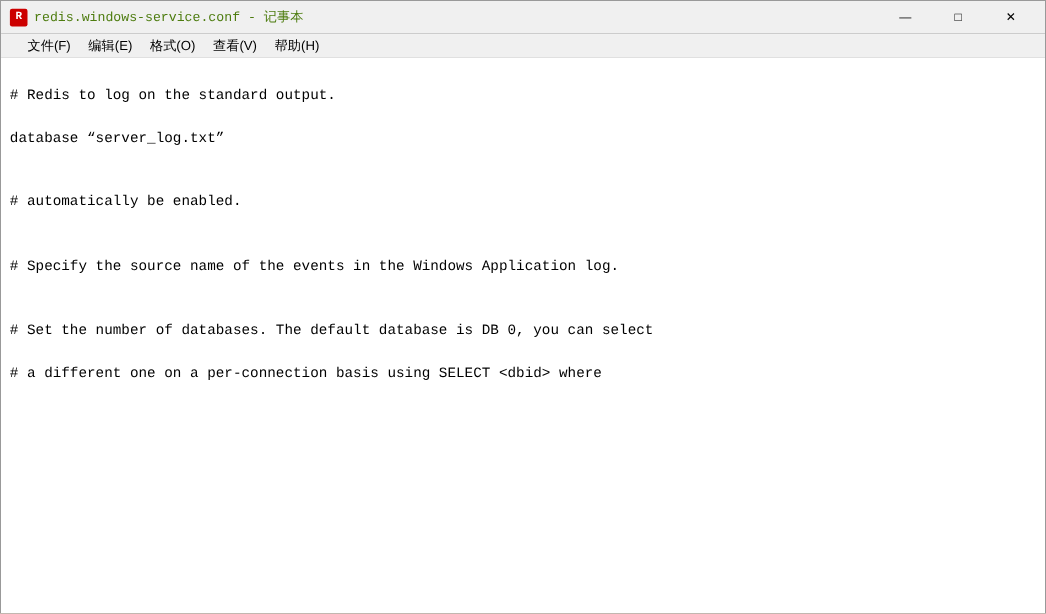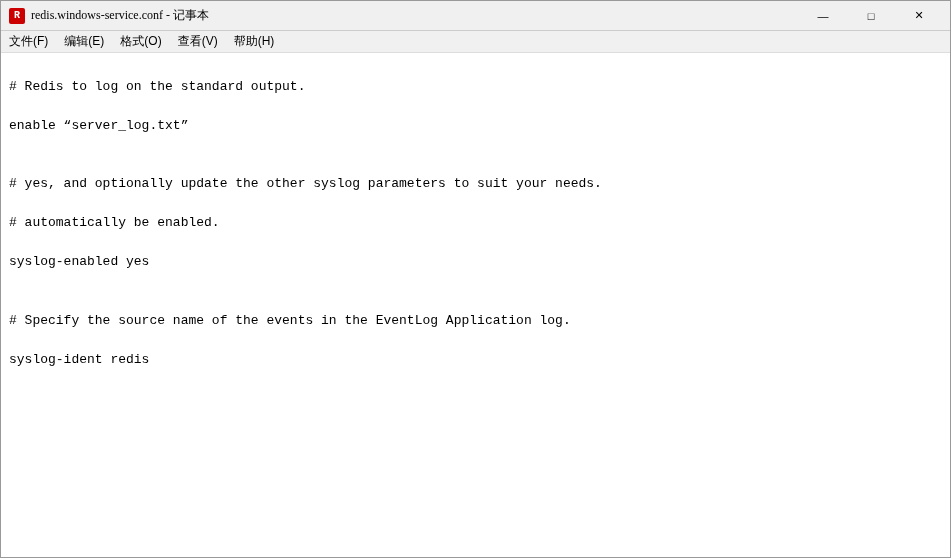--- a/index.html
+++ b/index.html
@@ -49,23 +49,23 @@
       border-radius: 2px;
       display: flex;
       align-items: center;
       justify-content: center;
       font-size: 10px;
       color: white;
       font-weight: bold;
     }
 
     .title-text {
-      font-family: Liberation Serif, serif;
+      font-family: Liberation Mono, monospace;
       font-size: 12px;
-      color: #000000;
+      color: #4d7c0f;
     }
 
     .title-bar-controls {
       display: flex;
       gap: 2px;
     }
 
     .title-btn {
       width: 46px;
       height: 20px;
@@ -76,21 +76,21 @@
       display: flex;
       align-items: center;
       justify-content: center;
     }
 
     .menu-bar {
       background: #f0f0f0;
       height: 22px;
       display: flex;
       align-items: center;
-      padding: 0 0;
+      padding: 0 16px;
       border-bottom: 1px solid #ddd;
       flex-shrink: 0;
     }
 
     .menu-item {
       padding: 2px 8px;
       font-family: 'Microsoft YaHei', Arial, sans-serif;
       font-size: 12px;
       cursor: pointer;
       color: #000;
@@ -154,29 +154,28 @@
     <span class="menu-item">文件(F)</span>
     <span class="menu-item">编辑(E)</span>
     <span class="menu-item">格式(O)</span>
     <span class="menu-item">查看(V)</span>
     <span class="menu-item">帮助(H)</span>
   </div>
 
   <div class="editor-area">
     <div class="content-area">
 <span class="line"># Redis to log on the standard output.</span>
-<span class="line">enable “server_log.txt”</span>
+<span class="line">database “server_log.txt”</span>
 <span class="line"></span>
-<span class="line"># yes, and optionally update the other syslog parameters to suit your needs.</span>
 <span class="line"># automatically be enabled.</span>
-<span class="line">syslog-enabled yes</span>
 <span class="line"></span>
-<span class="line"># Specify the source name of the events in the EventLog Application log.</span>
-<span class="line">syslog-ident redis</span>
+<span class="line"># Specify the source name of the events in the Windows Application log.</span>
 <span class="line"></span>
+<span class="line"># Set the number of databases. The default database is DB 0, you can select</span>
+<span class="line"># a different one on a per-connection basis using SELECT &lt;dbid&gt; where</span>
 
 
 <span class="line"></span>
 
 
 
 
 
 
 

